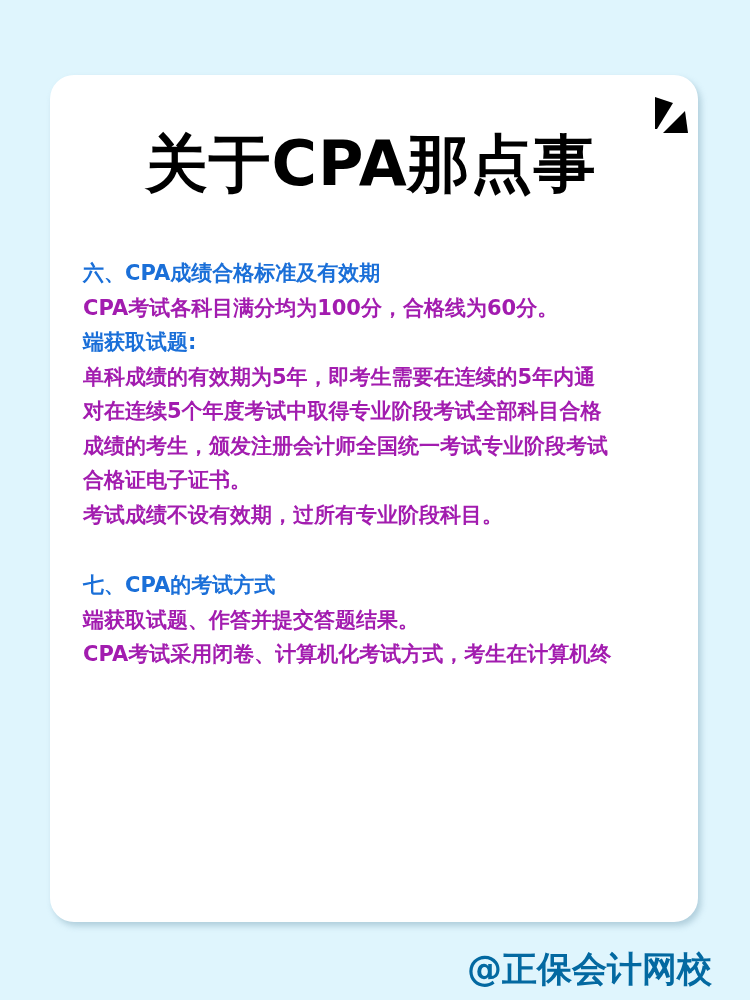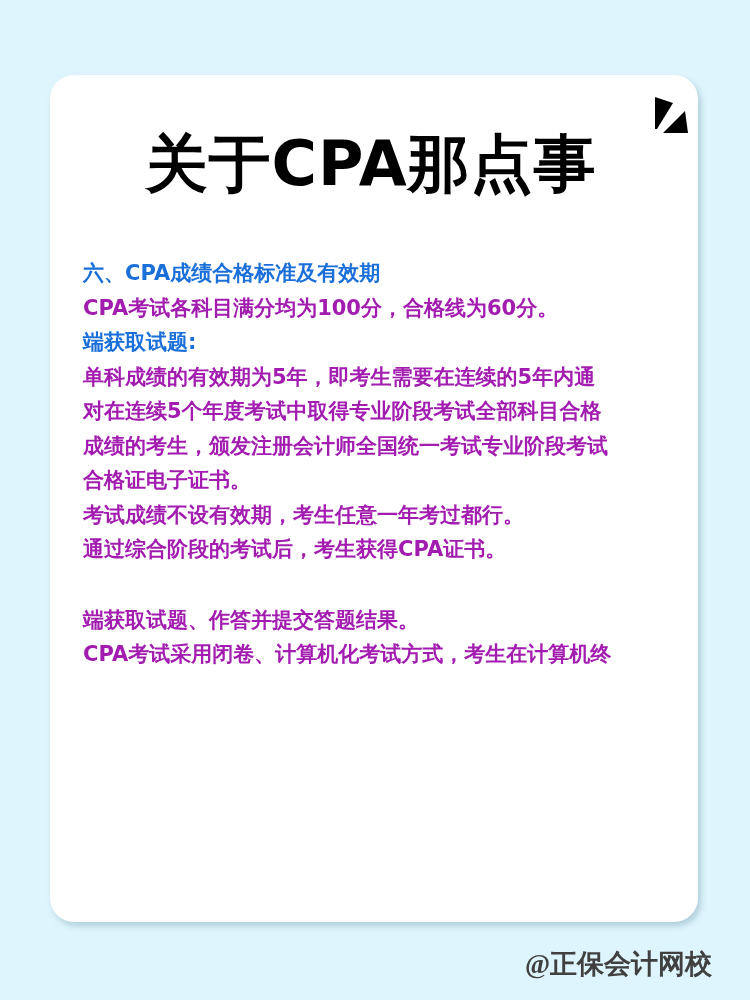--- a/index.html
+++ b/index.html
@@ -15,21 +15,21 @@
   .corner-icon { position:absolute; left:655px; top:97px; width:34px; height:36px; }
   .title {
     position:absolute; left:0; top:128px; width:742px; text-align:center;
     font-size:62px; font-weight:bold; color:#000; letter-spacing:1px; line-height:72px;
   }
   .content { position:absolute; left:83px; top:220px; width:610px;margin-top:36px; }
   .line { font-size:21px; font-weight:bold; line-height:34.5px; white-space:nowrap; color:#a21caf; }
   .blue { color:#1a6fd8; }
   .gap { height:36px; }
   .footer {
-    position:absolute; right:38px; top:946px; font-size:27px; font-weight:bold; color:#404040;font-family:Liberation Serif, serif;
+    position:absolute; right:38px; top:946px; font-size:35px; font-weight:bold; color:#0369a1;
   }
 </style>
 </head>
 <body>
 
 <div class="card"></div>
 
 <svg class="corner-icon" viewBox="0 0 34 36">
   <polygon points="0,0 18,6 2,32 0,32" fill="#000"></polygon>
   <polygon points="30,14 33,36 8,36" fill="#000"></polygon>
@@ -38,20 +38,20 @@
 <div class="title">关于CPA那点事</div>
 
 <div class="content">
   <div class="line blue">六、CPA成绩合格标准及有效期</div>
   <div class="line">CPA考试各科目满分均为100分，合格线为60分。</div>
   <div class="line blue">端获取试题:</div>
   <div class="line">单科成绩的有效期为5年，即考生需要在连续的5年内通</div>
   <div class="line">对在连续5个年度考试中取得专业阶段考试全部科目合格</div>
   <div class="line">成绩的考生，颁发注册会计师全国统一考试专业阶段考试</div>
   <div class="line">合格证电子证书。</div>
-  <div class="line">考试成绩不设有效期，考生任意一年考过都行。</div>
-  <div class="line">通过综合阶段的考试后，考生获得CPA证书。</div>
+  <div class="line">考试成绩不设有效期，过所有专业阶段科目。</div>
   <div class="gap"></div>
+  <div class="line blue">七、CPA的考试方式</div>
   <div class="line">端获取试题、作答并提交答题结果。</div>
   <div class="line">CPA考试采用闭卷、计算机化考试方式，考生在计算机终</div>
 </div>
 
 <div class="footer">@正保会计网校</div>
 
 </body></html>

